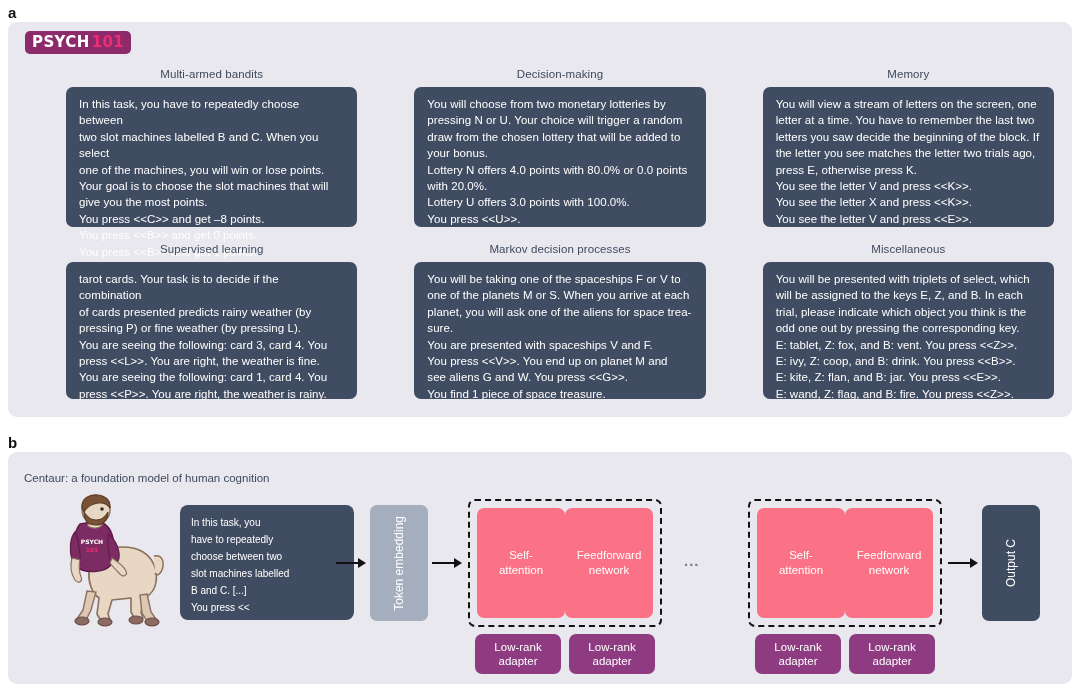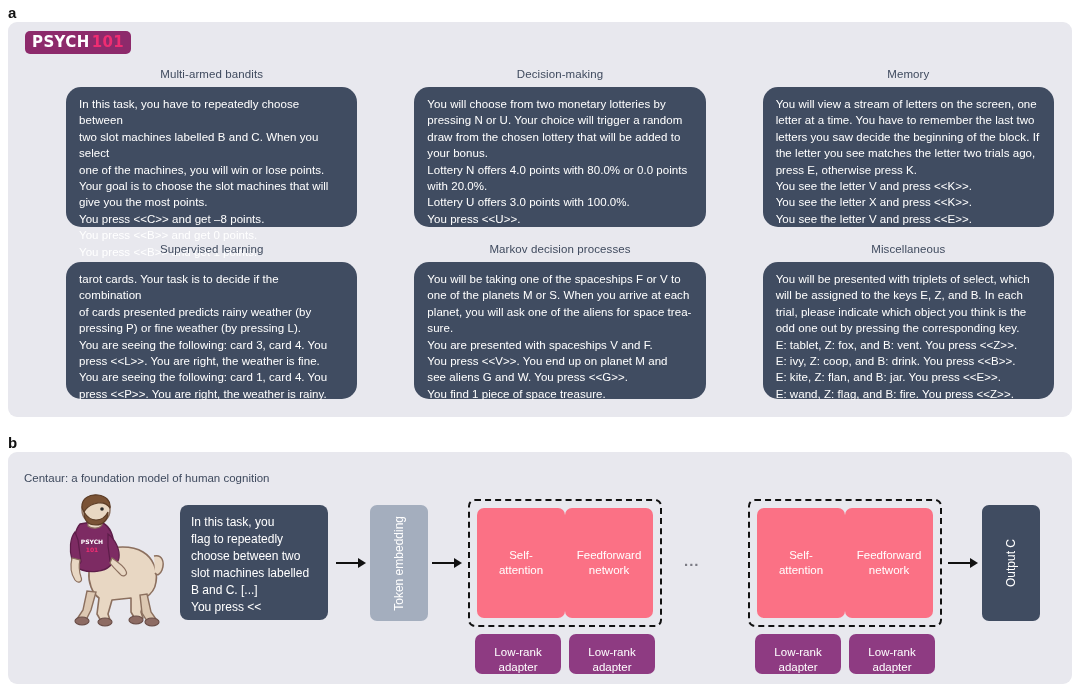--- a/index.html
+++ b/index.html
@@ -75,21 +75,21 @@
   .cell { display: flex; flex-direction: column; margin-left: 40px; }
   .cell-title {
     text-align: center;
     font-size: 11.5px;
     color: #3f4a5e;
     padding: 6px 0 7px 0;
     letter-spacing: 0.1px;
   }
   .cell-box {
     background: #404c61;
-    border-radius: 15px;
+    border-radius: 7px;
     color: #ffffff;
     font-size: 11.5px;
     line-height: 16.4px;
     padding: 9px 13px 10px 13px;
     letter-spacing: 0.05px;
   }
   .row1 .cell-box { height: 140px; }
   .row2 .cell-box { height: 137px; }
   .cell-box p { margin: 0; }
   .row2 { margin-top: 10px; }
@@ -113,25 +113,25 @@
   .centaur-wrap {
     position: absolute;
     left: 38px; top: 42px;
     width: 130px; height: 135px;
   }
 
   
   .prompt-box {
     position: absolute;
     left: 172px; top: 53px;
-    width: 148px; height: 115px;
+    width: 174px; height: 115px;
     background: #404c61;
     border-radius: 8px;
     color: #ffffff;
-    font-size: 12px;
+    font-size: 10px;
     line-height: 17px;
     padding: 9px 11px;
   }
 
   
   .arrow {
     position: absolute;
     height: 10px;
     display: flex; align-items: center;
   }
@@ -200,21 +200,21 @@
   }
   #adapters-1 { left: 460px; }
   #adapters-2 { left: 740px; }
   .adapter {
     flex: 1;
     background: #8e3b82;
     border-radius: 7px;
     color: #ffffff;
     font-size: 11.5px;
     line-height: 14.5px;
-    display: flex; align-items: flex-end; justify-content: center;
+    display: flex; align-items: center; justify-content: center;
     text-align: center;
   }
 
   .dots {
     position: absolute;
     left: 676px; top: 100px;
     font-size: 15px;
     font-weight: bold;
     color: #7b7b84;
     letter-spacing: 1px;
@@ -379,21 +379,21 @@
 
         <circle cx="56" cy="15" r="1.8" fill="#2b2b2b"></circle>
 
         <text x="46" y="50" font-family="DejaVu Sans, sans-serif" font-size="6" font-weight="bold" fill="#ffffff" text-anchor="middle">PSYCH</text>
         <text x="46" y="58" font-family="DejaVu Sans, sans-serif" font-size="6" font-weight="bold" fill="#ef2d72" text-anchor="middle">101</text>
       </svg>
     </div>
 
     <div class="prompt-box">
       <div>In this task, you</div>
-      <div>flag to repeatedly</div>
+      <div>have to repeatedly</div>
       <div>choose between two</div>
       <div>slot machines labelled</div>
       <div>B and C. [...]</div>
       <div>You press &lt;&lt;</div>
     </div>
 
     <div class="arrow" id="arrow-1">
       <div class="shaft"></div>
       <div class="head"></div>
     </div>

